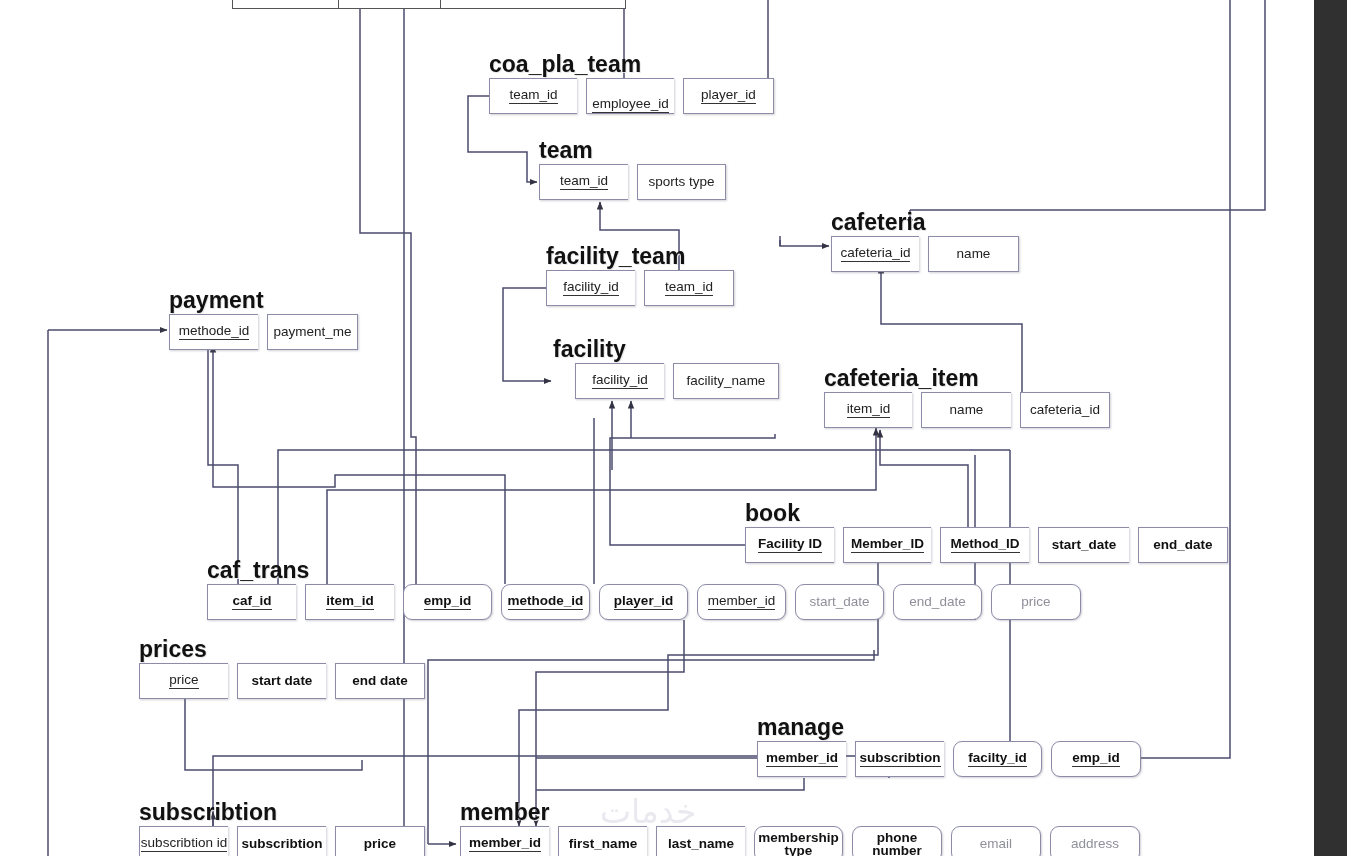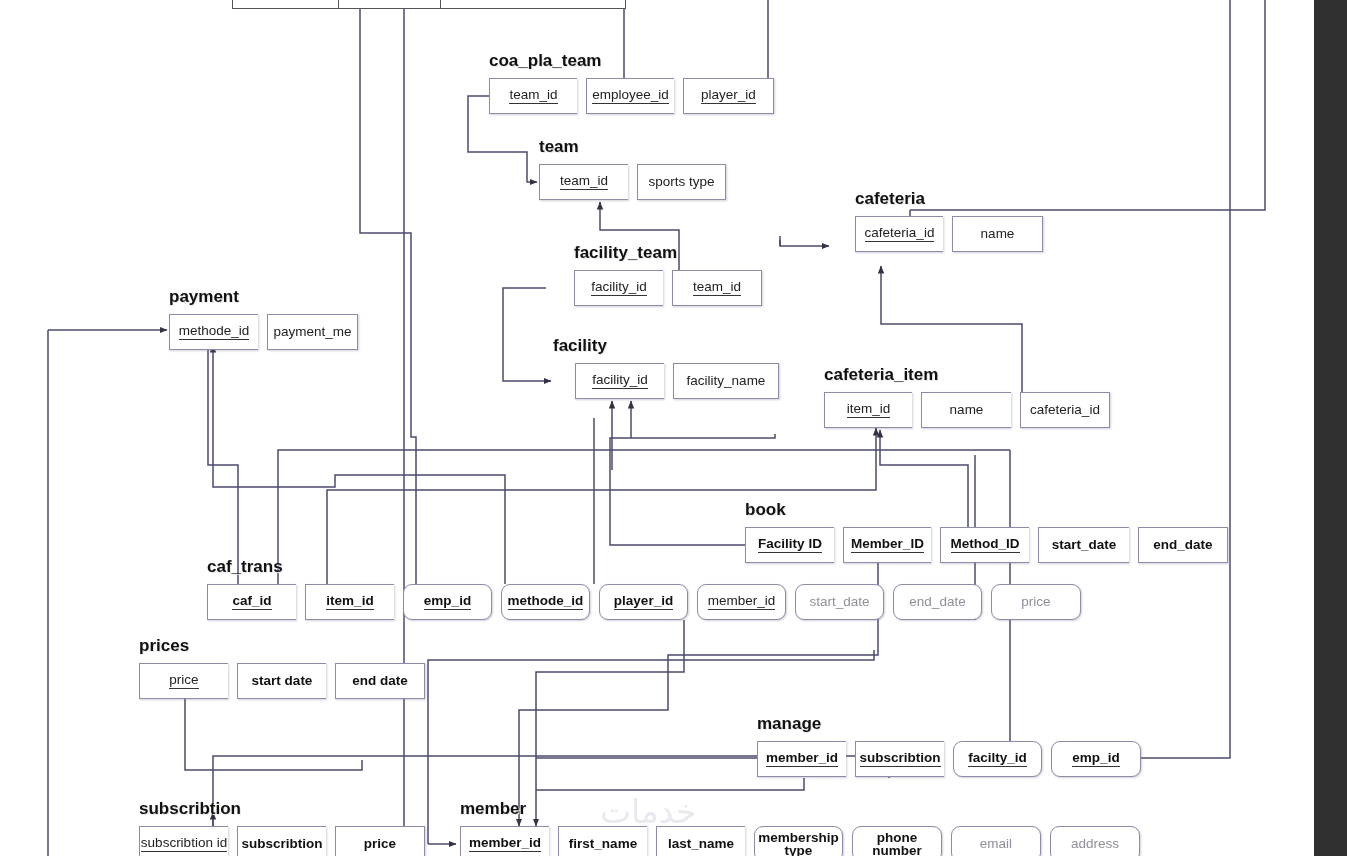--- a/index.html
+++ b/index.html
@@ -31,21 +31,21 @@
     letter-spacing:2px;
     user-select:none;
     z-index:2;
   }
 
   
   .entity{position:absolute;z-index:5;}
   .entity .title{
     position:absolute;
     font-weight:bold;
-    font-size:17px;
+    font-size:23px;
     color:#111;
     white-space:nowrap;
     text-shadow:1px 1px 0 #e8e8e8;
     left:0;top:-27px;
   }
   .cols{display:flex;gap:9px;}
   .cell{
     box-sizing:border-box;
     height:36px;
     border:1px solid #8c8ca8;
@@ -159,40 +159,40 @@
 
   <div class="watermark">خدمات</div>
 
   <div id="entities">
       <div class="entity" style="left: 489px; top: 78px;">
         <div class="title">coa_pla_team</div>
         <div class="cols">
           <div class="cell pk" style="width: 88px;">
             <span class="txt">team_id</span>
           </div>
-          <div class="cell pk" style="width: 88px;">
+          <div class="cell pk" style="width: 88px; align-items: flex-end;">
             <span class="txt">employee_id</span>
           </div>
           <div class="cell pk" style="width: 91px;">
             <span class="txt">player_id</span>
           </div>
         </div>
       </div>
       <div class="entity" style="left: 539px; top: 164px;">
         <div class="title">team</div>
         <div class="cols">
           <div class="cell pk" style="width: 89px;">
             <span class="txt">team_id</span>
           </div>
           <div class="cell" style="width: 89px;">
             <span class="txt">sports type</span>
           </div>
         </div>
       </div>
-      <div class="entity" style="left: 546px; top: 270px; margin-left: 28px;">
+      <div class="entity" style="left: 546px; top: 270px;">
         <div class="title">facility_team</div>
         <div class="cols">
           <div class="cell pk" style="width: 89px;">
             <span class="txt">facility_id</span>
           </div>
           <div class="cell pk" style="width: 90px;">
             <span class="txt">team_id</span>
           </div>
         </div>
       </div>
@@ -200,21 +200,21 @@
         <div class="title">facility</div>
         <div class="cols">
           <div class="cell pk" style="width: 89px;">
             <span class="txt">facility_id</span>
           </div>
           <div class="cell" style="width: 106px;">
             <span class="txt">facility_name</span>
           </div>
         </div>
       </div>
-      <div class="entity" style="left: 831px; top: 216px; margin-left: 24px;">
+      <div class="entity" style="left: 831px; top: 236px;">
         <div class="title">cafeteria</div>
         <div class="cols">
           <div class="cell pk" style="width: 88px;">
             <span class="txt">cafeteria_id</span>
           </div>
           <div class="cell" style="width: 91px;">
             <span class="txt">name</span>
           </div>
         </div>
       </div>

